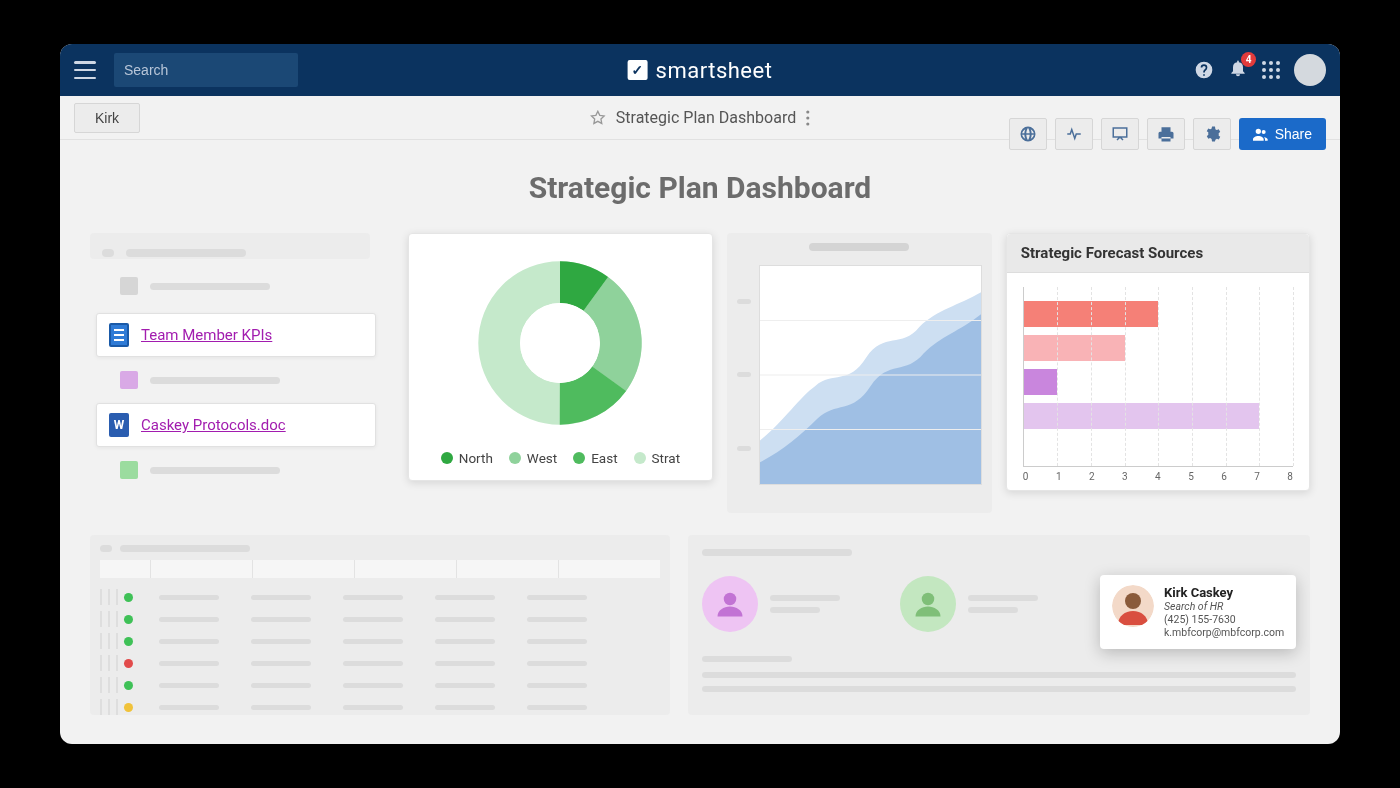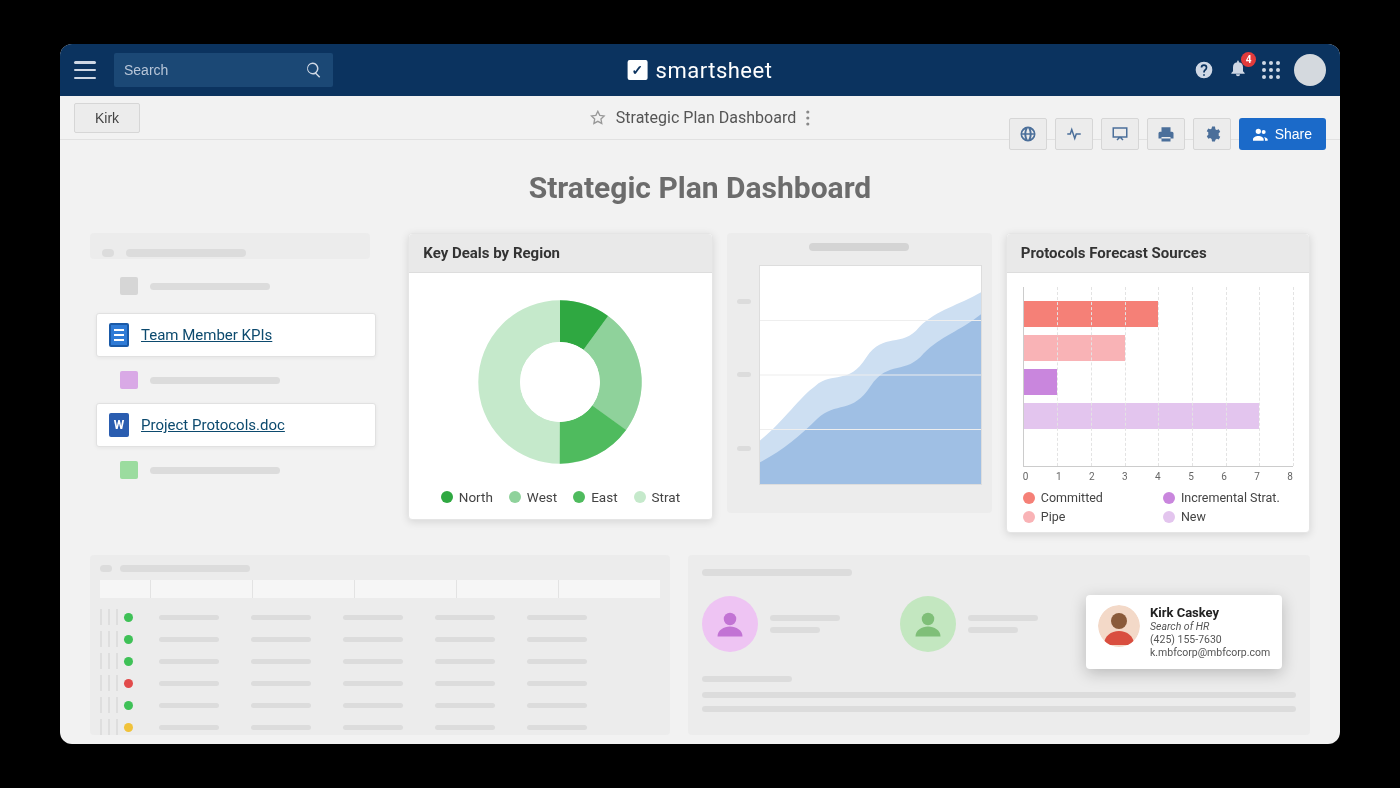--- a/index.html
+++ b/index.html
@@ -3,21 +3,21 @@
 <meta charset="utf-8">
 <style>
 * { box-sizing: border-box; margin: 0; padding: 0; }
 body { font-family: -apple-system, BlinkMacSystemFont, "Segoe UI", Roboto, Arial, sans-serif; background: #000; width: 1400px; height: 788px; overflow: hidden; }
 .app-frame { position: absolute; left: 60px; top: 44px; width: 1280px; height: 700px; background: #f2f2f2; border-radius: 12px; overflow: hidden; box-shadow: 0 2px 30px rgba(0,0,0,.5); }
 
 
 .topnav { height: 52px; background: #0b335f; display: flex; align-items: center; padding: 0 14px; color: #fff; }
 .hamburger { width: 22px; height: 18px; display: flex; flex-direction: column; justify-content: space-between; cursor: pointer; margin-right: 18px; }
 .hamburger span { height: 2.5px; background: #cfd8e5; border-radius: 2px; }
-.search-wrap { width: 219px; height: 34px; background: #1b4875; border-radius: 2px; display: flex; align-items: center; padding: 0 10px; }
+.search-wrap { width: 184px; height: 34px; background: #1b4875; border-radius: 2px; display: flex; align-items: center; padding: 0 10px; }
 .search-wrap input { flex: 1; background: transparent; border: none; outline: none; color: #cfd8e5; font-size: 14px; }
 .search-wrap input::placeholder { color: #b8c6d8; }
 .brand { position: absolute; left: 50%; transform: translateX(-50%); display: flex; align-items: center; gap: 8px; font-size: 22px; font-weight: 400; letter-spacing: .5px; }
 .brand-mark { width: 20px; height: 20px; background: #fff; color: #0b335f; display: flex; align-items: center; justify-content: center; font-size: 14px; font-weight: 700; border-radius: 2px; }
 .navright { margin-left: auto; display: flex; align-items: center; gap: 14px; }
 .icon18 { width: 20px; height: 20px; fill: #cfd8e5; }
 .bell-wrap { position: relative; }
 .badge { position: absolute; top: -6px; right: -8px; background: #e23b3b; color: #fff; font-size: 10px; font-weight: 700; width: 15px; height: 15px; border-radius: 50%; display: flex; align-items: center; justify-content: center; }
 .apps-grid { width: 18px; height: 18px; display: grid; grid-template-columns: repeat(3,4px); grid-template-rows: repeat(3,4px); gap: 3px; }
 .apps-grid span { background: #cfd8e5; border-radius: 50%; }
@@ -40,21 +40,21 @@
 .col-left { width: 300px; }
 .placeholder-box { background: #ececec; border-radius: 4px; }
 .ph-line { background: #dcdcdc; border-radius: 4px; }
 
 .widget { background: #fff; border: 1px solid #e5e5e5; border-radius: 4px; box-shadow: 0 2px 8px rgba(0,0,0,.12); }
 .widget-header { background: #e9e9e9; padding: 10px 14px; font-weight: 700; font-size: 15px; color: #333; border-bottom: 1px solid #ddd; border-radius: 4px 4px 0 0; }
 .widget-body { padding: 14px; }
 
 
 .list-item-active { background: #fff; border: 1px solid #e1e1e1; border-radius: 3px; height: 44px; display: flex; align-items: center; padding: 0 12px; gap: 12px; box-shadow: 0 1px 4px rgba(0,0,0,.06); }
-.link-text { color: #0c4a6e; font-size: 15px; text-decoration: underline; }
+.link-text { color: #a21caf; font-size: 15px; text-decoration: underline; }
 .mini-icon { width: 20px; height: 24px; border-radius: 2px; }
 
 
 .donut-wrap { display: flex; flex-direction: column; align-items: center; }
 .legend-row { display: flex; gap: 16px; margin-top: 12px; font-size: 13.5px; color: #444; }
 .legend-item { display: flex; align-items: center; gap: 6px; }
 .legend-dot { width: 12px; height: 12px; border-radius: 50%; }
 
 
 .area-card { background: #ececec; border-radius: 4px; padding: 10px; width: 270px; height: 280px; position: relative; }
@@ -68,21 +68,21 @@
 .bar-xlabels { display: flex; justify-content: space-between; font-size: 10px; color: #666; margin: 4px 4px 0; }
 .bar-legend { display: grid; grid-template-columns: 1fr 1fr; gap: 4px 10px; font-size: 12.5px; color: #444; margin-top: 8px; padding: 0 4px; }
 
 
 .row2 { display: flex; gap: 18px; margin-top: 22px; }
 .grid-card { background: #ececec; border-radius: 4px; width: 580px; height: 180px; padding: 10px; }
 .people-card { background: #ececec; border-radius: 4px; flex: 1; height: 180px; padding: 14px; position: relative; }
 .person-circle { width: 56px; height: 56px; border-radius: 50%; display: flex; align-items: center; justify-content: center; }
 
 
-.contact-card { position: absolute; right: 28px; top: 40px; width: 196px; background: #fff; border-radius: 4px; box-shadow: 0 4px 16px rgba(0,0,0,.22); padding: 10px 12px; display: flex; gap: 10px; }
+.contact-card { position: absolute; right: 14px; top: 40px; width: 196px; background: #fff; border-radius: 4px; box-shadow: 0 4px 16px rgba(0,0,0,.22); padding: 10px 12px; display: flex; gap: 10px; }
 .contact-avatar { width: 42px; height: 42px; border-radius: 50%; overflow: hidden; flex-shrink: 0; }
 .contact-name { font-weight: 700; font-size: 13px; color: #222; }
 .contact-sub { font-style: italic; font-size: 10.5px; color: #555; }
 .contact-line { font-size: 10.5px; color: #555; }
 
 
 .mini-table { margin-top: 8px; }
 .mini-row { display: flex; align-items: center; gap: 6px; height: 22px; }
 .cell-sep { width: 2px; height: 16px; background: #dedede; }
 .status-dot { width: 9px; height: 9px; border-radius: 50%; }
@@ -206,31 +206,30 @@
           <span class="link-text">Team Member KPIs</span>
         </div>
         <div style="height:14px;"></div>
         <div style="display:flex;align-items:center;gap:12px;padding-left:30px;">
           <span style="width:18px;height:18px;background:#d9a9e6;border-radius:2px;"></span>
           <span class="ph-line" style="display:inline-block;width:130px;height:7px;"></span>
         </div>
         <div style="height:14px;"></div>
         <div class="list-item-active" style="width:280px;margin-left:6px;">
           <div class="mini-icon" style="background:#2a5db0;color:#fff;display:flex;align-items:center;justify-content:center;font-weight:700;font-size:12px;">W</div>
-          <span class="link-text">Project Protocols.doc</span>
+          <span class="link-text">Caskey Protocols.doc</span>
         </div>
         <div style="height:14px;"></div>
         <div style="display:flex;align-items:center;gap:12px;padding-left:30px;">
           <span style="width:18px;height:18px;background:#9bdc9f;border-radius:2px;"></span>
           <span class="ph-line" style="display:inline-block;width:130px;height:7px;"></span>
         </div>
       </div>
 
       <div class="widget" style="width:310px;margin-left:24px;">
-        <div class="widget-header">Key Deals by Region</div>
         <div class="widget-body donut-wrap">
           <svg width="190" height="190" viewBox="0 0 100 100">
 
             <circle cx="50" cy="50" r="32" fill="none" stroke="#c5e9cb" stroke-width="22"></circle>
 
             <circle cx="50" cy="50" r="32" fill="none" stroke="#8fd29b" stroke-width="22" stroke-dasharray="50.3 201" transform="rotate(-54 50 50)"></circle>
 
             <circle cx="50" cy="50" r="32" fill="none" stroke="#4fbb5e" stroke-width="22" stroke-dasharray="30.2 201" transform="rotate(36 50 50)"></circle>
 
             <circle cx="50" cy="50" r="32" fill="none" stroke="#2fa841" stroke-width="22" stroke-dasharray="20.1 201" transform="rotate(-90 50 50)"></circle>
@@ -271,21 +270,21 @@
               <path d="M0 90 C10 85,18 78,26 70 C34 62,42 68,50 55 C58 43,66 50,74 40 C82 32,90 30,100 22 L100 100 L0 100 Z" fill="#9fbfe4"></path>
               <line x1="0" y1="25" x2="100" y2="25" stroke="#eee" stroke-width="0.5"></line>
               <line x1="0" y1="50" x2="100" y2="50" stroke="#eee" stroke-width="0.5"></line>
               <line x1="0" y1="75" x2="100" y2="75" stroke="#eee" stroke-width="0.5"></line>
             </svg>
           </div>
         </div>
       </div>
 
       <div class="widget" style="width:310px;margin-left:14px;">
-        <div class="widget-header">Protocols Forecast Sources</div>
+        <div class="widget-header">Strategic Forecast Sources</div>
         <div class="bar-chart-body">
           <div class="bar-area">
             <div class="bar-grid" style="left:12.5%;"></div>
               <div class="bar-grid" style="left:25%;"></div>
               <div class="bar-grid" style="left:37.5%;"></div>
               <div class="bar-grid" style="left:50%;"></div>
               <div class="bar-grid" style="left:62.5%;"></div>
               <div class="bar-grid" style="left:75%;"></div>
               <div class="bar-grid" style="left:87.5%;"></div>
               <div class="bar-grid" style="left:100%;"></div>
@@ -300,38 +299,20 @@
               <span>0</span>
               <span>1</span>
               <span>2</span>
               <span>3</span>
               <span>4</span>
               <span>5</span>
               <span>6</span>
               <span>7</span>
               <span>8</span>
             </div>
-          <div class="bar-legend">
-            <div class="legend-item">
-                <span class="legend-dot" style="background:#f58077;"></span>
-                <span>Committed</span>
-              </div>
-            <div class="legend-item">
-                <span class="legend-dot" style="background:#c986dd;"></span>
-                <span>Incremental Strat.</span>
-              </div>
-            <div class="legend-item">
-                <span class="legend-dot" style="background:#f9b3b6;"></span>
-                <span>Pipe</span>
-              </div>
-            <div class="legend-item">
-                <span class="legend-dot" style="background:#e3c5ee;"></span>
-                <span>New</span>
-              </div>
-          </div>
         </div>
       </div>
     </div>
 
     <div class="row2">
       <div class="grid-card">
         <div style="display:flex;align-items:center;gap:8px;margin-bottom:8px;">
           <span class="ph-line" style="width:12px;height:7px;"></span>
           <span class="ph-line" style="width:130px;height:7px;"></span>
         </div>

